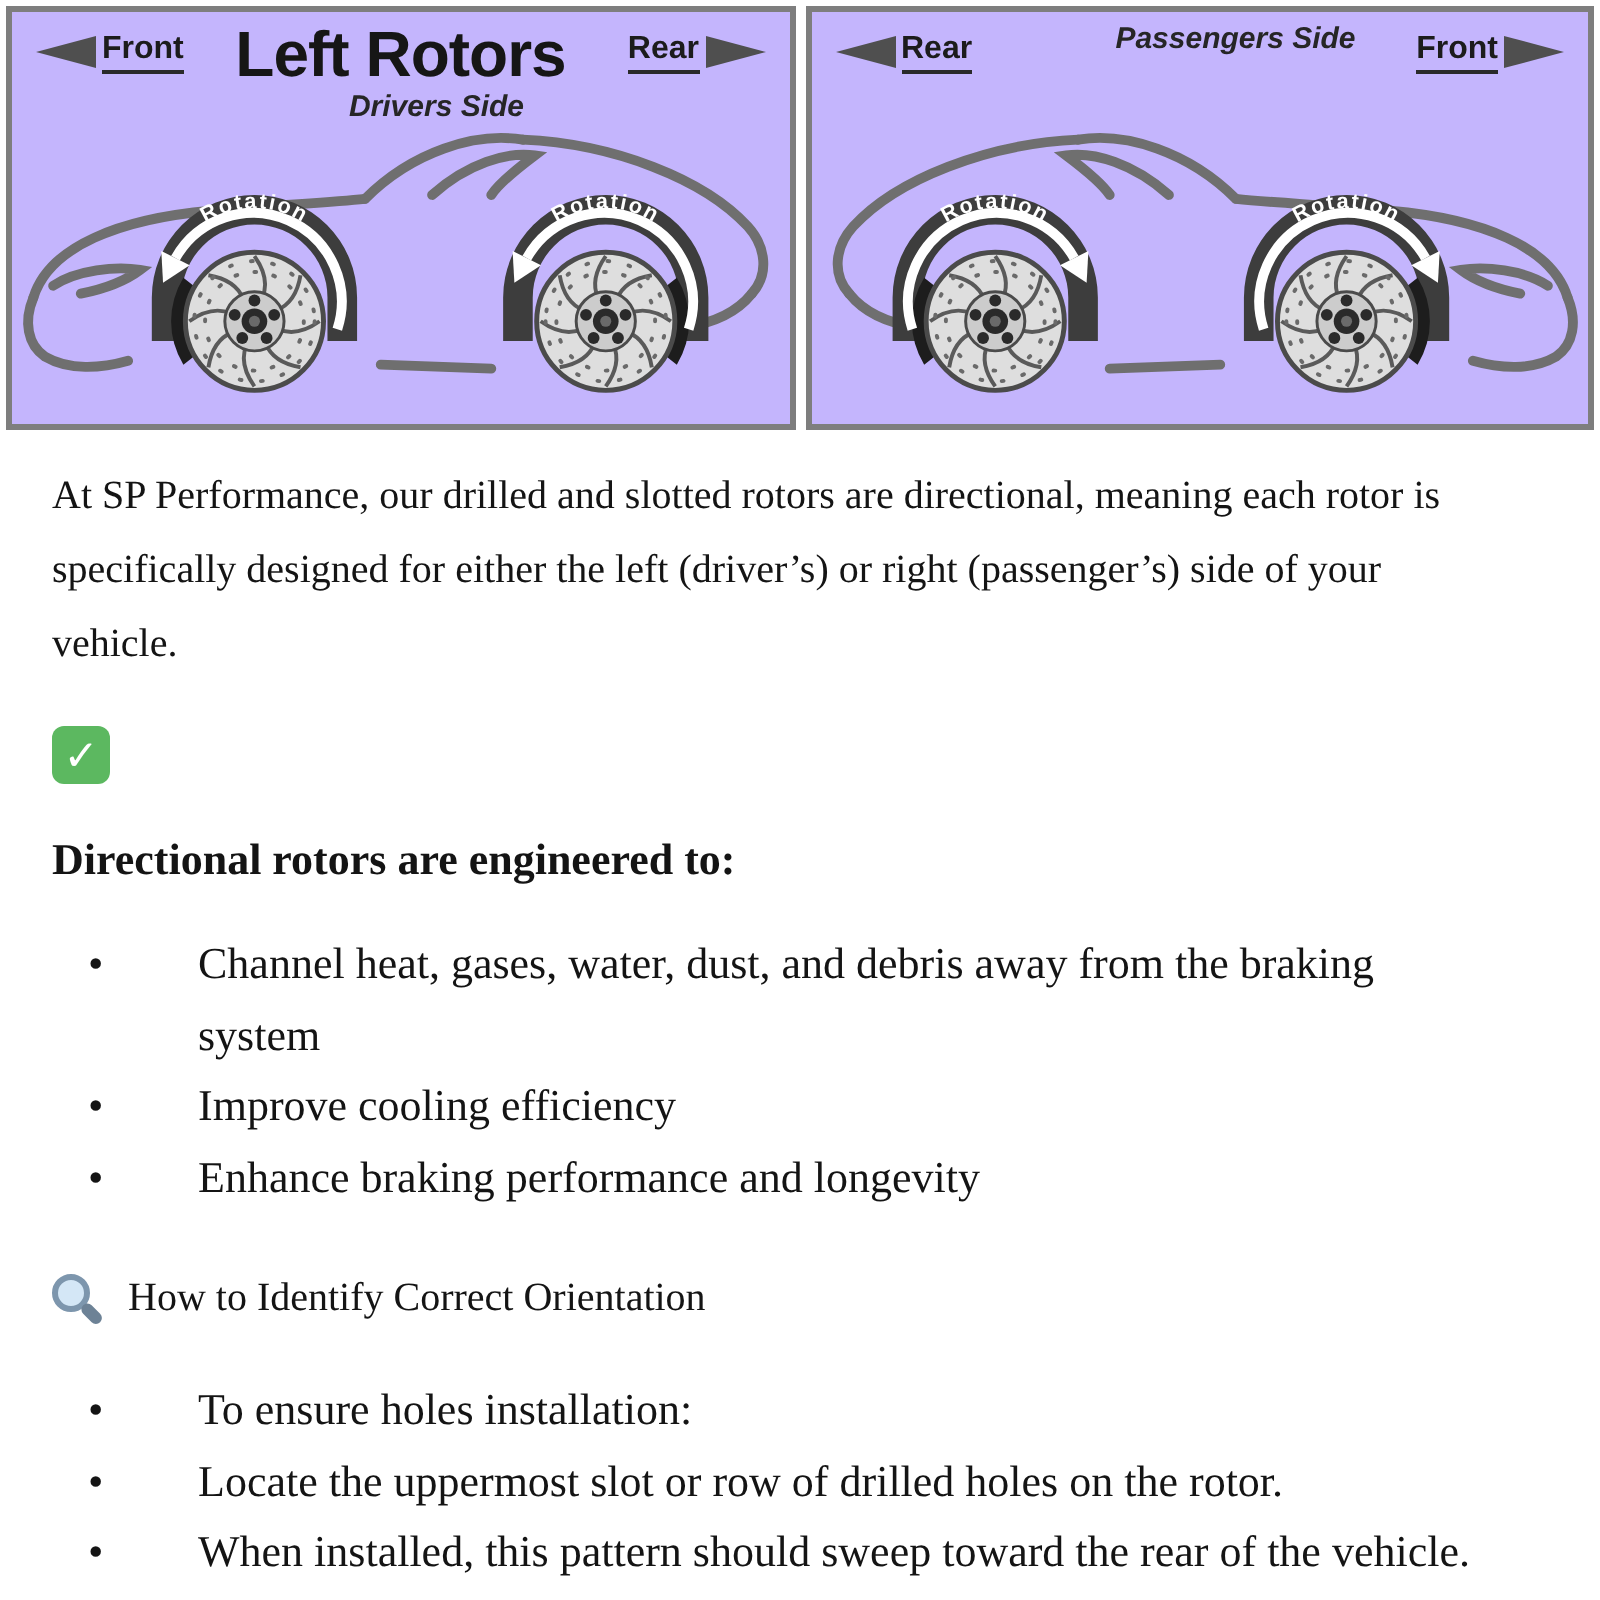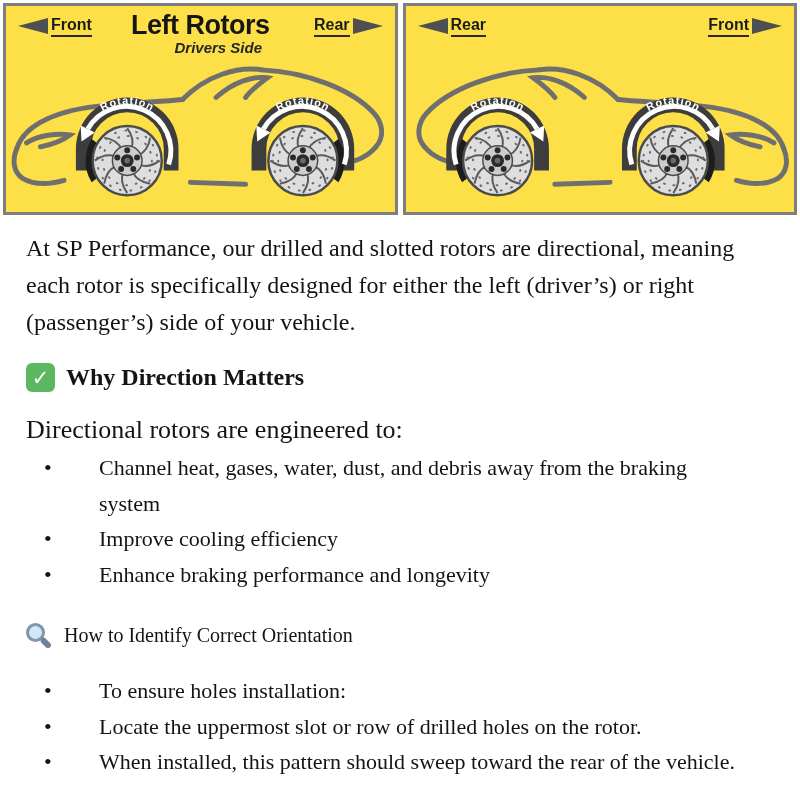--- a/index.html
+++ b/index.html
@@ -1,50 +1,50 @@
 <!DOCTYPE html>
 <html><head>
 <meta charset="utf-8">
 <style>
   * { margin:0; padding:0; box-sizing:border-box; }
   html,body { width:800px; height:800px; background:#ffffff; overflow:hidden;
               font-family:"Liberation Serif", serif; color:#141414; }
 
   
   .diagram { display:flex; gap:5px; padding:3px 3px 0 3px; }
-  .panel { flex:1; border:3px solid #7e7e7e; background:#fde047; height:212px; position:relative; }
+  .panel { flex:1; border:3px solid #7e7e7e; background:#c4b5fd; height:212px; position:relative; }
   .panel-head { position:relative; height:52px; text-align:center; padding-top:5px;
                 font-family:"Liberation Sans", sans-serif; }
-  .panel-title { font-size:27px; font-weight:bold; letter-spacing:-0.5px; color:#161616; line-height:1.05; }
+  .panel-title { font-size:32px; font-weight:bold; letter-spacing:-0.5px; color:#161616; line-height:1.05; }
   .panel-sub   { font-size:15px; font-weight:bold; font-style:italic; color:#262626;padding-left:36px; }
   .corner { position:absolute; top:10px; display:flex; align-items:center; gap:3px; }
   .corner.cl { left:12px; } .corner.cr { right:12px; }
   .corner-label { font-size:16px; font-weight:bold; color:#1c1c1c;
                   border-bottom:2.5px solid #2a2a2a; line-height:1.1; padding-bottom:1px; }
   .tri { width:0; height:0; border-top:8px solid transparent; border-bottom:8px solid transparent; }
   .tri.left  { border-right:30px solid #4f4f4f; }
   .tri.right { border-left:30px solid #4f4f4f; }
   .car-svg { display:block; width:100%; height:150px; }
 
   
   .article { padding:15px 26px 0 26px; width:774px; }
-  .intro { font-size:24px; line-height:37px; margin-bottom:14px; width:716px; }
+  .intro { font-size:20px; line-height:37px; margin-bottom:14px; width:716px; }
   .h-row { display:flex; align-items:center; gap:11px; margin:22px 0 20px 0; }
   .h-bold { font-size:24px; font-weight:bold; }
   .h-reg  { font-size:20px; font-weight:normal; }
   .check-emoji { width:29px; height:29px; background:#5cb860; border-radius:6px;
                  display:flex; align-items:center; justify-content:center;
                  color:#fff; font-size:21px; font-weight:bold;
                  font-family:"DejaVu Sans", sans-serif; flex:0 0 auto; }
   .mag-icon { width:27px; height:27px; position:relative; flex:0 0 auto; }
   .mag-lens { position:absolute; left:0; top:1px; width:19px; height:19px;
               border:3.5px solid #7d96ad; border-radius:50%; background:#d4e7f6; }
   .mag-handle { position:absolute; width:12px; height:5.5px; background:#6d8296;
                 border-radius:3px; transform:rotate(45deg); right:1px; bottom:4px; }
-  .lead { font-size:26px; line-height:36px; margin-bottom:2px; }
+  .lead { font-size:22px; line-height:36px; margin-bottom:16px;font-weight:bold; }
   .blist { margin:0 0 6px 18px; }
   .bitem { display:flex; font-size:22px; line-height:35.5px; }
   .bmark { width:26px; flex:0 0 auto; text-align:left; }
   .btext { flex:1; max-width:676px;margin-left:29px; }
   .blist.tight .bitem { line-height:35.5px; }
 </style>
 </head>
 <body>
 
 <svg width="0" height="0" style="position:absolute" aria-hidden="true">
@@ -134,20 +134,21 @@
       </text>
     </svg>
   </div>
 
   <div class="panel">
     <div class="panel-head">
       <div class="corner cl">
         <span class="tri left"></span>
         <span class="corner-label">Rear</span>
       </div>
+      <div class="panel-sub">Passengers Side</div>
       <div class="corner cr">
         <span class="corner-label">Front</span>
         <span class="tri right"></span>
       </div>
     </div>
     <svg class="car-svg" viewBox="0 0 384 152">
       <defs>
           <path id="rot-arc-r" d="M -33 -31 A 45.2 45.2 0 0 1 33 -31" fill="none"></path>
         </defs>
       <use href="#car" transform="translate(384,0) scale(-1,1)"></use>
@@ -163,21 +164,20 @@
   </div>
 
 </div>
 
 <div class="article">
 
   <p class="intro">At SP Performance, our drilled and slotted rotors are directional, meaning each rotor is specifically designed for either the left (driver’s) or right (passenger’s) side of your vehicle.</p>
 
   <div class="h-row">
     <span class="check-emoji">✓</span>
-    <span class="h-bold">Why Direction Matters</span>
   </div>
 
   <p class="lead">Directional rotors are engineered to:</p>
 
   <div class="blist">
     <div class="bitem">
       <span class="bmark">•</span>
       <span class="btext">Channel heat, gases, water, dust, and debris away from the braking system</span>
     </div>
     <div class="bitem">

